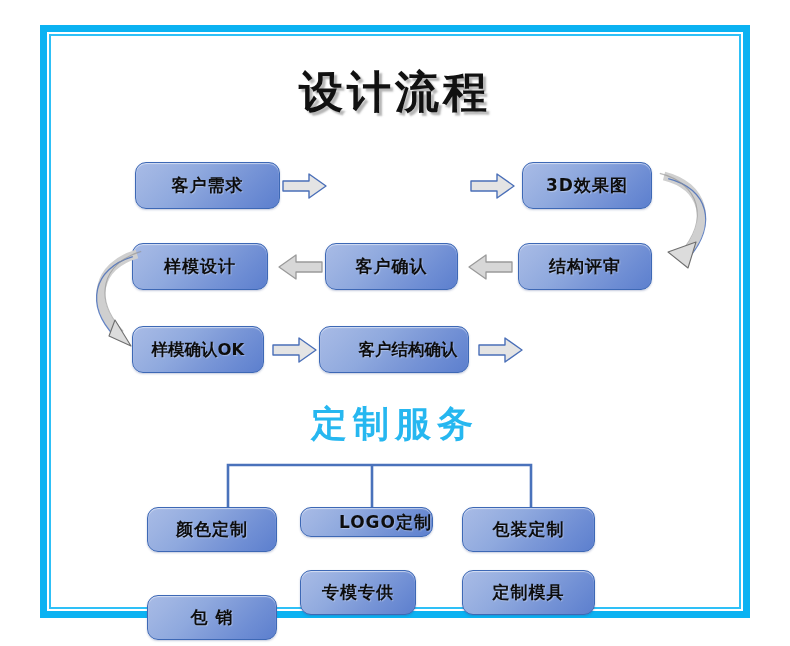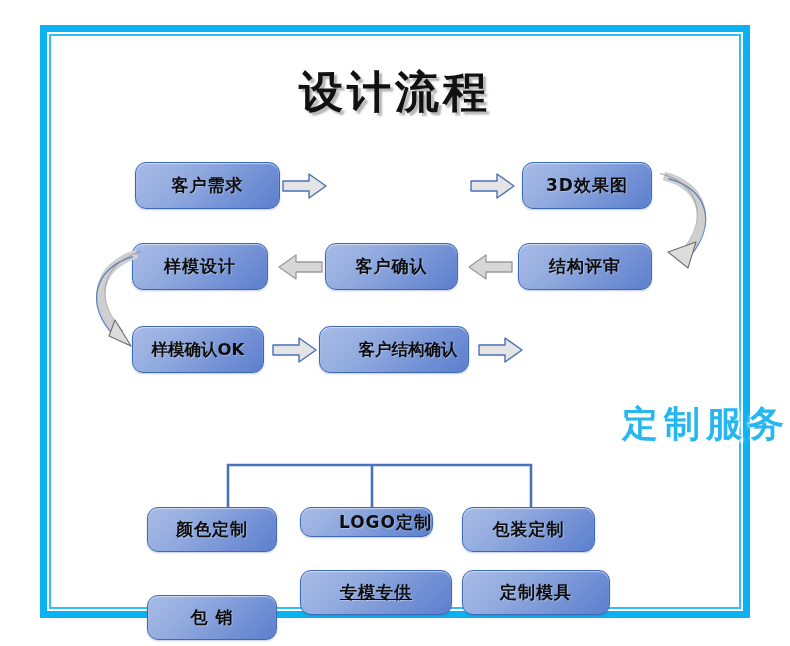--- a/index.html
+++ b/index.html
@@ -63,21 +63,21 @@
     line-height: 1.25;
     white-space: nowrap;
   }
 
   
   #section-title {
     position: absolute;
     left: 0;
     top: 364px;
     width: 790px;
-    text-align: right;
+    text-align: center;
     font-size: 36px;
     font-weight: bold;
     letter-spacing: 6px;
     color: #26b7f0;
     text-shadow: 0 0 5px #ffffff, 2px 2px 3px rgba(255,255,255,0.95),
                  -1px -1px 2px rgba(255,255,255,0.9);
     white-space: nowrap;
   }
 
   
@@ -231,20 +231,20 @@
   <div class="flow-box" style="left:300px; top:471px; width:133px; height:30px;justify-content:flex-end;">
     <span class="label">LOGO定制</span>
   </div>
   <div class="flow-box" style="left:462px; top:471px; width:133px; height:45px;">
     <span class="label">包装定制</span>
   </div>
 
   <div class="flow-box" style="left:147px; top:559px; width:130px; height:45px;">
     <span class="label">包 销</span>
   </div>
-  <div class="flow-box" style="left:300px; top:534px; width:152px; height:45px;text-decoration:underline;">
+  <div class="flow-box" style="left:300px; top:534px; width:116px; height:45px;">
     <span class="label">专模专供</span>
   </div>
-  <div class="flow-box" style="left:462px; top:534px; width:148px; height:45px;justify-content:center;">
+  <div class="flow-box" style="left:462px; top:534px; width:133px; height:45px;justify-content:center;">
     <span class="label">定制模具</span>
   </div>
 
 </div>
 
 </body></html>

